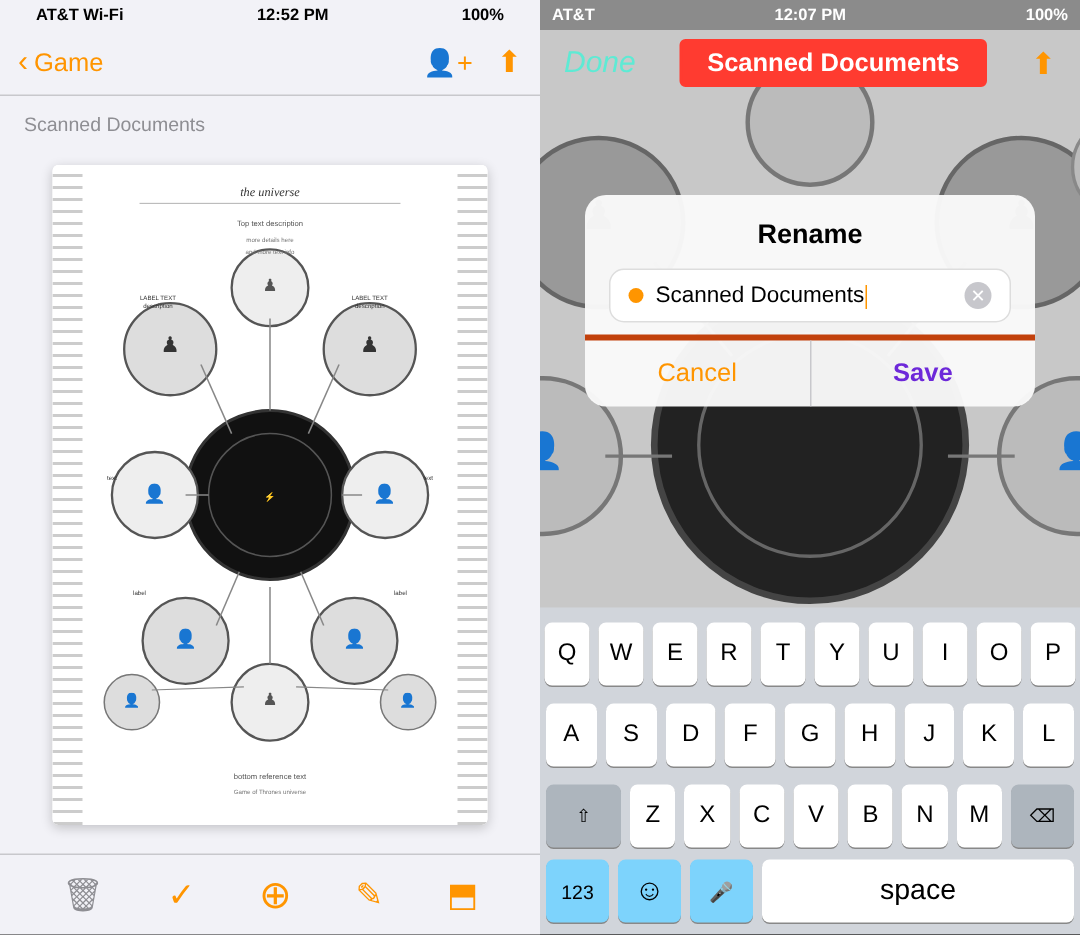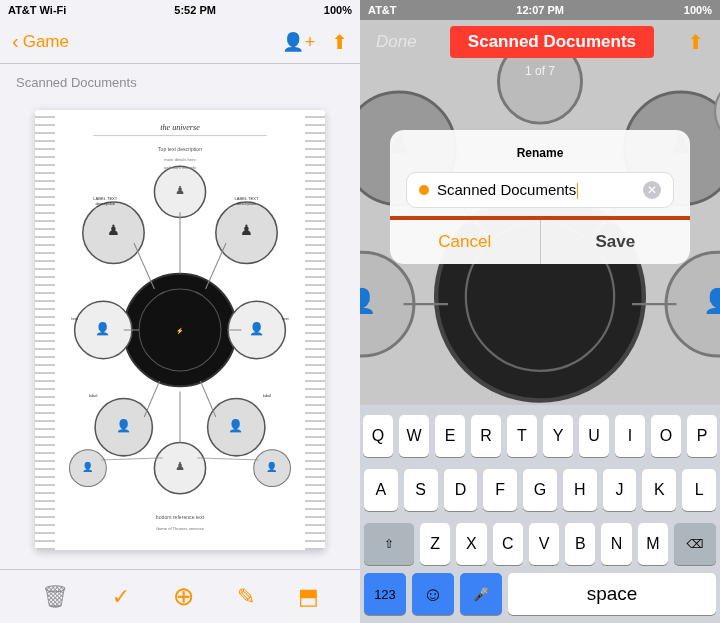--- a/index.html
+++ b/index.html
@@ -21,21 +21,21 @@
       flex-direction: column;
       position: relative;
     }
 
     .left-status-bar {
       height: 20px;
       background: #f2f2f7;
       display: flex;
       align-items: center;
       justify-content: space-between;
-      padding: 0 8px;
+      padding: 0 24px;
       font-size: 11px;
       font-weight: 600;
     }
 
     .left-nav-bar {
       height: 44px;
       background: #f2f2f7;
       display: flex;
       align-items: center;
       justify-content: space-between;
@@ -204,22 +204,22 @@
       border-radius: 4px;
     }
 
     .right-title-text {
       color: #fff;
       font-size: 17px;
       font-weight: 600;
     }
 
     .right-nav-done {
-      color: #e5e5e5;
-      font-size: 17px;
+      color: #5eead4;
+      font-size: 20px;
       font-weight: 400;
       font-style: italic;
     }
 
     .right-nav-share {
       color: #ff9500;
       font-size: 20px;
     }
 
     .right-doc-subtitle {
@@ -252,21 +252,21 @@
       left: 30px;
       right: 30px;
       background: rgba(249,249,249,0.97);
       border-radius: 14px;
       z-index: 20;
       overflow: hidden;
     }
 
     .rename-title {
       text-align: center;
-      font-size: 12px;
+      font-size: 18px;
       font-weight: 600;
       padding: 16px 16px 12px;
       color: #000;
     }
 
     .rename-input-row {
       margin: 0 16px 8px;
       background: #fff;
       border: 1px solid #ddd;
       border-radius: 10px;
@@ -330,21 +330,21 @@
       font-size: 17px;
       cursor: pointer;
     }
 
     .rename-btn-cancel {
       color: #ff9500;
       border-right: 1px solid #c8c8cc;
     }
 
     .rename-btn-save {
-      color: #404040;
+      color: #6d28d9;
       font-weight: 600;
     }
 
     
     .keyboard {
       position: absolute;
       bottom: 0;
       left: 0;
       right: 0;
       background: #d1d5db;
@@ -399,21 +399,21 @@
 
     .keyboard-bottom-row {
       display: flex;
       justify-content: space-between;
       align-items: center;
       padding: 4px 4px 8px;
       gap: 6px;
     }
 
     .bottom-key {
-      background: #3b82f6;
+      background: #7dd3fc;
       border-radius: 5px;
       height: 42px;
       display: flex;
       align-items: center;
       justify-content: center;
       font-size: 13px;
       color: #000;
       box-shadow: 0 1px 0 #888;
       cursor: pointer;
     }
@@ -424,21 +424,21 @@
     .bottom-key.space { flex: 1; background: #fff; font-size: 19px; }
     .bottom-key.ret { min-width: 90px; }
   </style>
 </head>
 <body>
 
 <div class="left-panel">
 
   <div class="left-status-bar">
     <span>AT&amp;T Wi-Fi</span>
-    <span>5:52 PM</span>
+    <span>12:52 PM</span>
     <span>100%</span>
   </div>
 
   <div class="left-nav-bar">
     <div class="nav-back">
       <span class="nav-back-chevron">‹</span>
       <span>Game</span>
     </div>
     <div class="nav-right-icons">
       <span class="nav-icon" style="font-size:18px;">👤+</span>
@@ -577,23 +577,20 @@
   </div>
 
   <div class="right-nav-bar">
     <span class="right-nav-done">Done</span>
     <div class="right-title-box">
       <span class="right-title-text">Scanned Documents</span>
     </div>
     <span class="right-nav-share">⬆</span>
   </div>
 
-  <div class="right-doc-subtitle">
-    <span>1 of 7</span>
-  </div>
 
   <div class="rename-dialog">
     <div class="rename-title">Rename</div>
     <div class="rename-input-row">
       <div class="rename-input-dot"></div>
       <span class="rename-input-text">
         <span>Scanned Documents</span><span class="rename-cursor"></span>
       </span>
       <div class="rename-input-clear">✕</div>
     </div>

